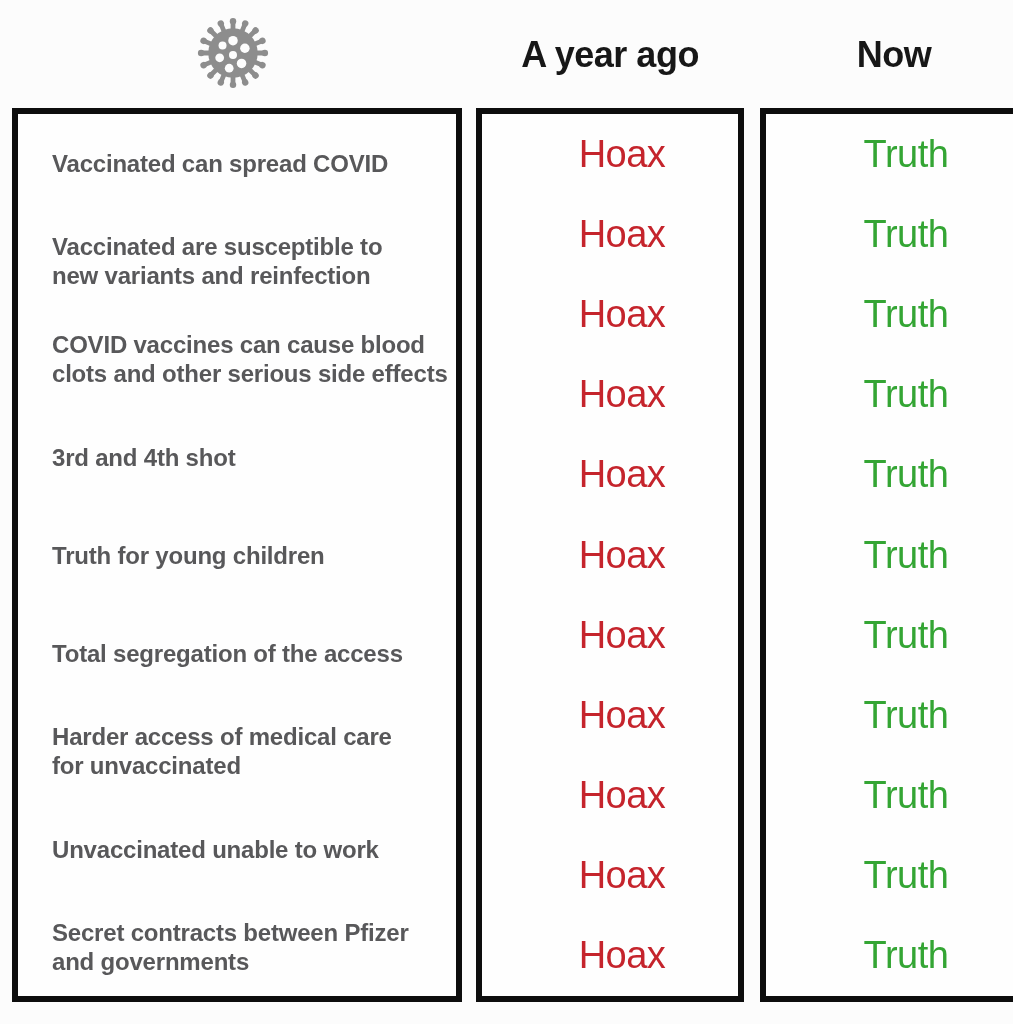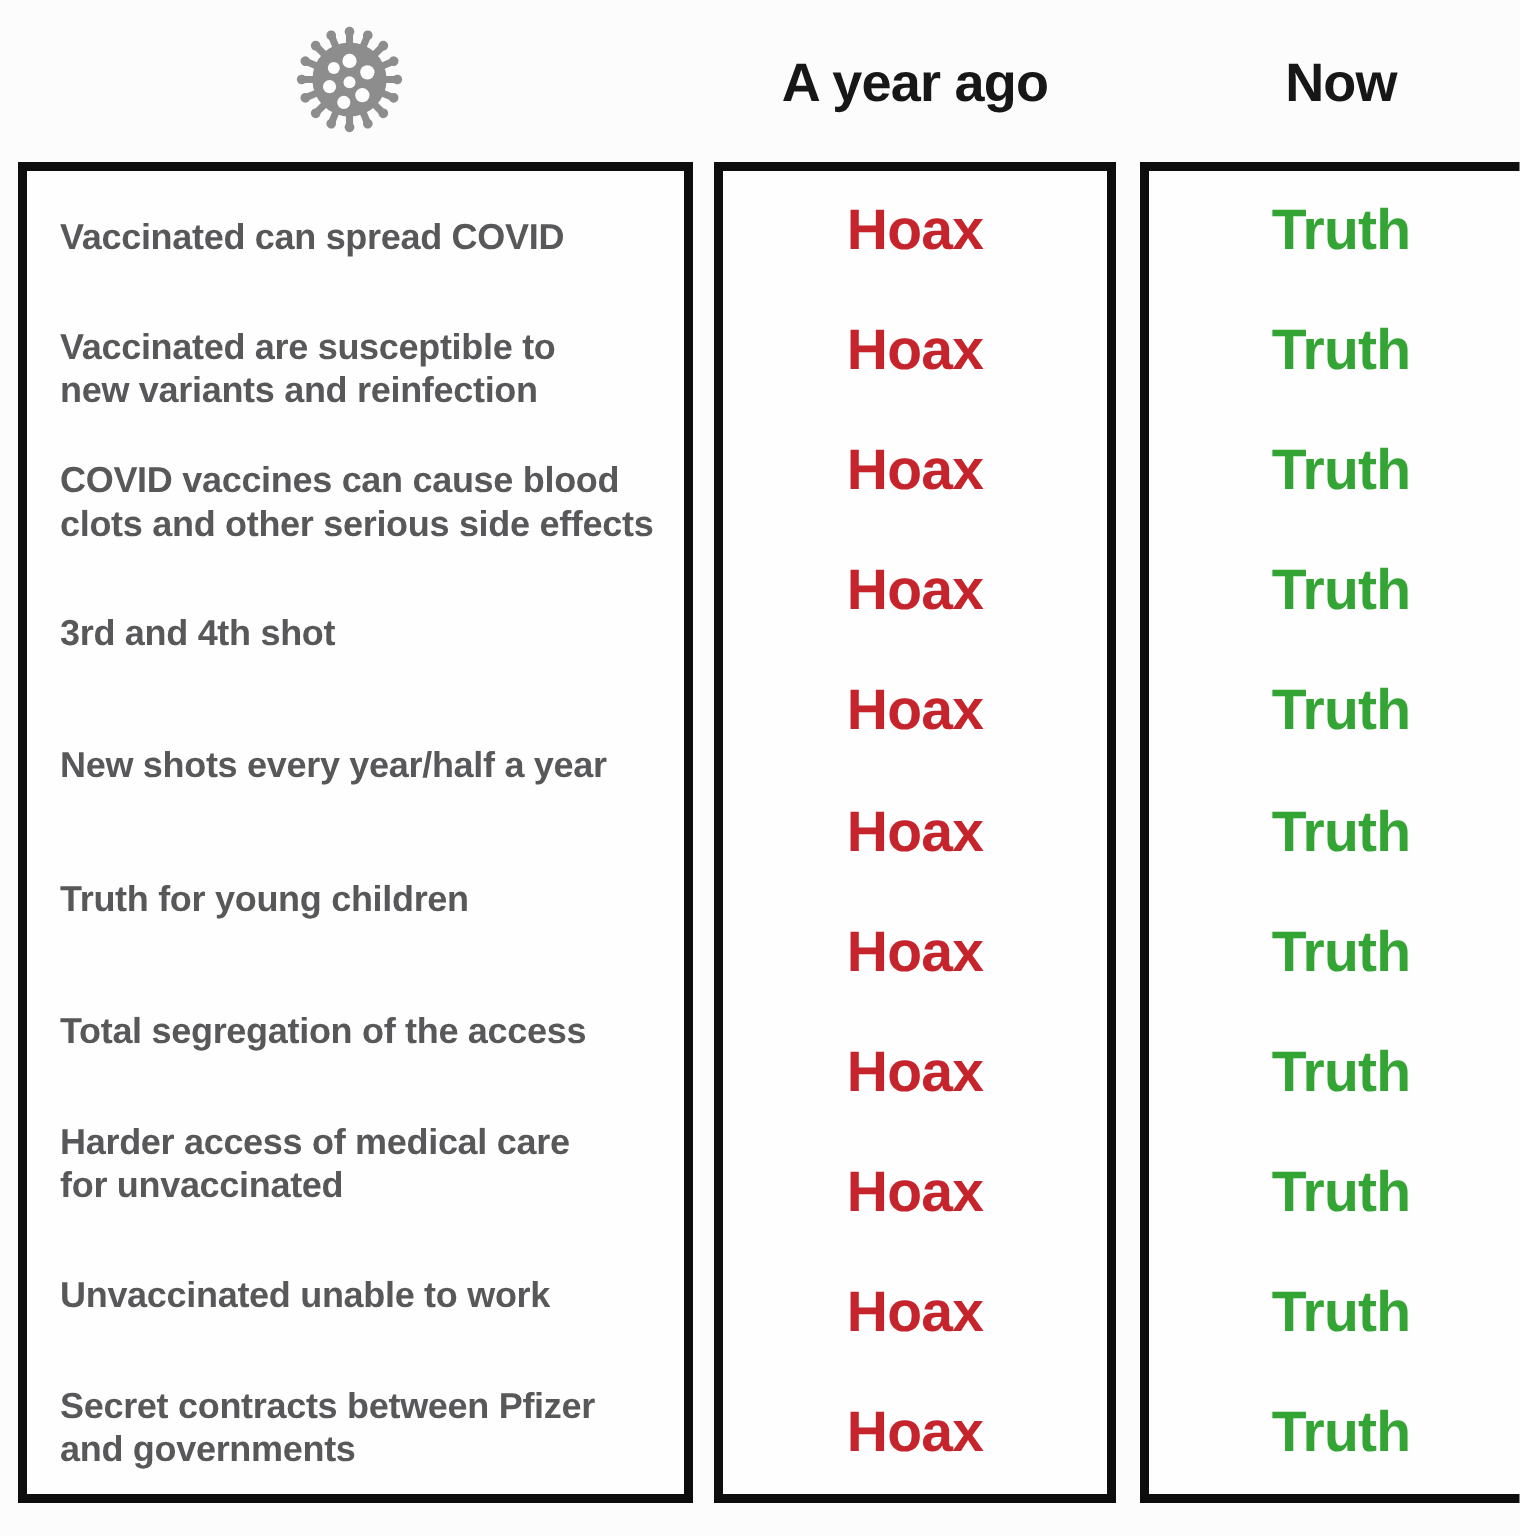--- a/index.html
+++ b/index.html
@@ -34,30 +34,30 @@
   
   .box{
     position:absolute;top:108px;height:894px;
     border:6px solid var(--border-black);
     background:#fefefe;
     box-sizing:border-box;
   }
   .box-claims{left:12px;width:450px;}
   .box-hoax{left:476px;width:268px;}
   .box-truth{left:760px;width:268px;}
-  .col{display:flex;flex-direction:column;height:100%;width:100%;}
+  .col{display:flex;flex-direction:column;height:100%;width:100%;margin-left:12px;}
   .row{flex:1;display:flex;align-items:center;}
   .claim-row{justify-content:flex-start;padding-left:22px;padding-right:4px;}
   .claim-row span{
     font-size:24px;font-weight:bold;line-height:29px;
     letter-spacing:-0.2px;color:var(--claim-gray);
     white-space:pre-line;
   }
   .verdict-row{justify-content:center;}
-  .verdict-row span{font-size:38px;font-weight:bold;letter-spacing:-0.5px;}
+  .verdict-row span{font-size:38px;font-weight:normal;letter-spacing:-0.5px;}
   .hoax span{color:var(--hoax-red);}
   .truth span{color:var(--truth-green);}
 </style>
 </head>
 <body>
 
 <div class="page">
 
   <div class="hdr-icon">
     <svg width="78" height="82" viewBox="-41 -41 82 82">
@@ -106,23 +106,20 @@
 new variants and reinfection</span>
         </div>
         <div class="row claim-row">
           <span>COVID vaccines can cause blood
 clots and other serious side effects</span>
         </div>
         <div class="row claim-row">
           <span>3rd and 4th shot</span>
         </div>
         <div class="row claim-row">
-          <span>New shots every year/half a year</span>
-        </div>
-        <div class="row claim-row">
           <span>Truth for young children</span>
         </div>
         <div class="row claim-row">
           <span>Total segregation of the access</span>
         </div>
         <div class="row claim-row">
           <span>Harder access of medical care
 for unvaccinated</span>
         </div>
         <div class="row claim-row">

